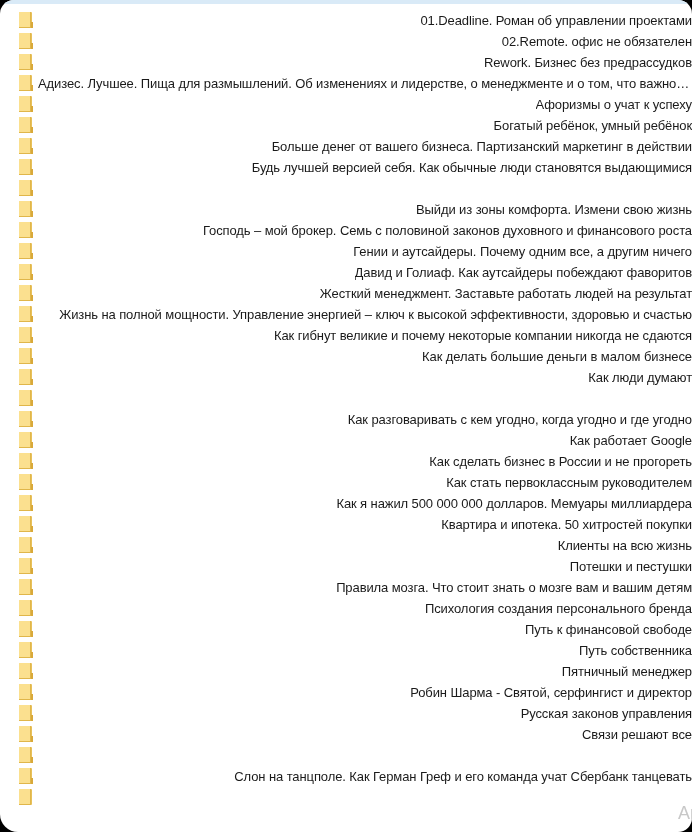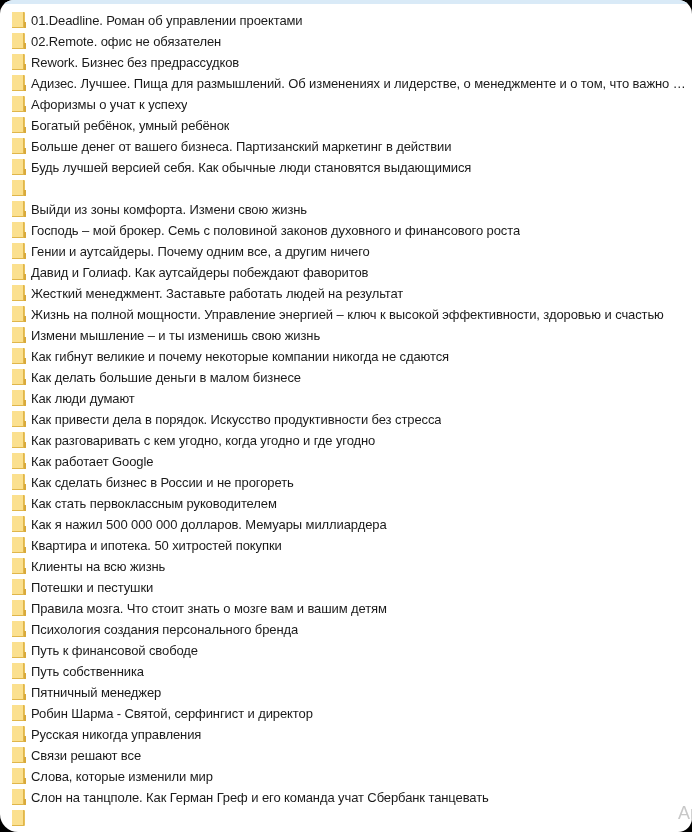--- a/index.html
+++ b/index.html
@@ -39,23 +39,24 @@
       width: 692px;
       margin: 0;
       padding: 0;
       list-style: none;
     }
     .file-item {
       position: relative;
       height: 21px;
       display: flex;
       align-items: center;
-      padding-left: 12px;
+      padding-left: 19px;
       white-space: nowrap;
       cursor: default;
+      justify-content: space-between;
     }
     .folder-icon {
       position: relative;
       width: 14px;
       height: 16px;
       flex: 0 0 14px;
       margin-right: 5px;
       margin-top: -1px;
     }
     .folder-icon .back {
@@ -227,28 +228,20 @@
           <span class="tab"></span>
         </span>
         <span class="file-name">Жизнь на полной мощности. Управление энергией – ключ к высокой эффективности, здоровью и счастью</span>
       </li>
       <li class="file-item">
         <span class="folder-icon">
           <span class="back"></span>
           <span class="front"></span>
           <span class="tab"></span>
         </span>
-        <span class="file-name">Измени мышление – и ты изменишь свою жизнь</span>
-      </li>
-      <li class="file-item">
-        <span class="folder-icon">
-          <span class="back"></span>
-          <span class="front"></span>
-          <span class="tab"></span>
-        </span>
         <span class="file-name">Как гибнут великие и почему некоторые компании никогда не сдаются</span>
       </li>
       <li class="file-item">
         <span class="folder-icon">
           <span class="back"></span>
           <span class="front"></span>
           <span class="tab"></span>
         </span>
         <span class="file-name">Как делать большие деньги в малом бизнесе</span>
       </li>
@@ -259,21 +252,20 @@
           <span class="tab"></span>
         </span>
         <span class="file-name">Как люди думают</span>
       </li>
       <li class="file-item">
         <span class="folder-icon">
           <span class="back"></span>
           <span class="front"></span>
           <span class="tab"></span>
         </span>
-        <span class="file-name">Как привести дела в порядок. Искусство продуктивности без стресса</span>
       </li>
       <li class="file-item">
         <span class="folder-icon">
           <span class="back"></span>
           <span class="front"></span>
           <span class="tab"></span>
         </span>
         <span class="file-name">Как разговаривать с кем угодно, когда угодно и где угодно</span>
       </li>
       <li class="file-item">
@@ -379,37 +371,36 @@
           <span class="tab"></span>
         </span>
         <span class="file-name">Робин Шарма - Святой, серфингист и директор</span>
       </li>
       <li class="file-item">
         <span class="folder-icon">
           <span class="back"></span>
           <span class="front"></span>
           <span class="tab"></span>
         </span>
-        <span class="file-name">Русская никогда управления</span>
+        <span class="file-name">Русская законов управления</span>
       </li>
       <li class="file-item">
         <span class="folder-icon">
           <span class="back"></span>
           <span class="front"></span>
           <span class="tab"></span>
         </span>
         <span class="file-name">Связи решают все</span>
       </li>
       <li class="file-item">
         <span class="folder-icon">
           <span class="back"></span>
           <span class="front"></span>
           <span class="tab"></span>
         </span>
-        <span class="file-name">Слова, которые изменили мир</span>
       </li>
       <li class="file-item">
         <span class="folder-icon">
           <span class="back"></span>
           <span class="front"></span>
           <span class="tab"></span>
         </span>
         <span class="file-name">Слон на танцполе. Как Герман Греф и его команда учат Сбербанк танцевать</span>
       </li>
       <li class="file-item">

